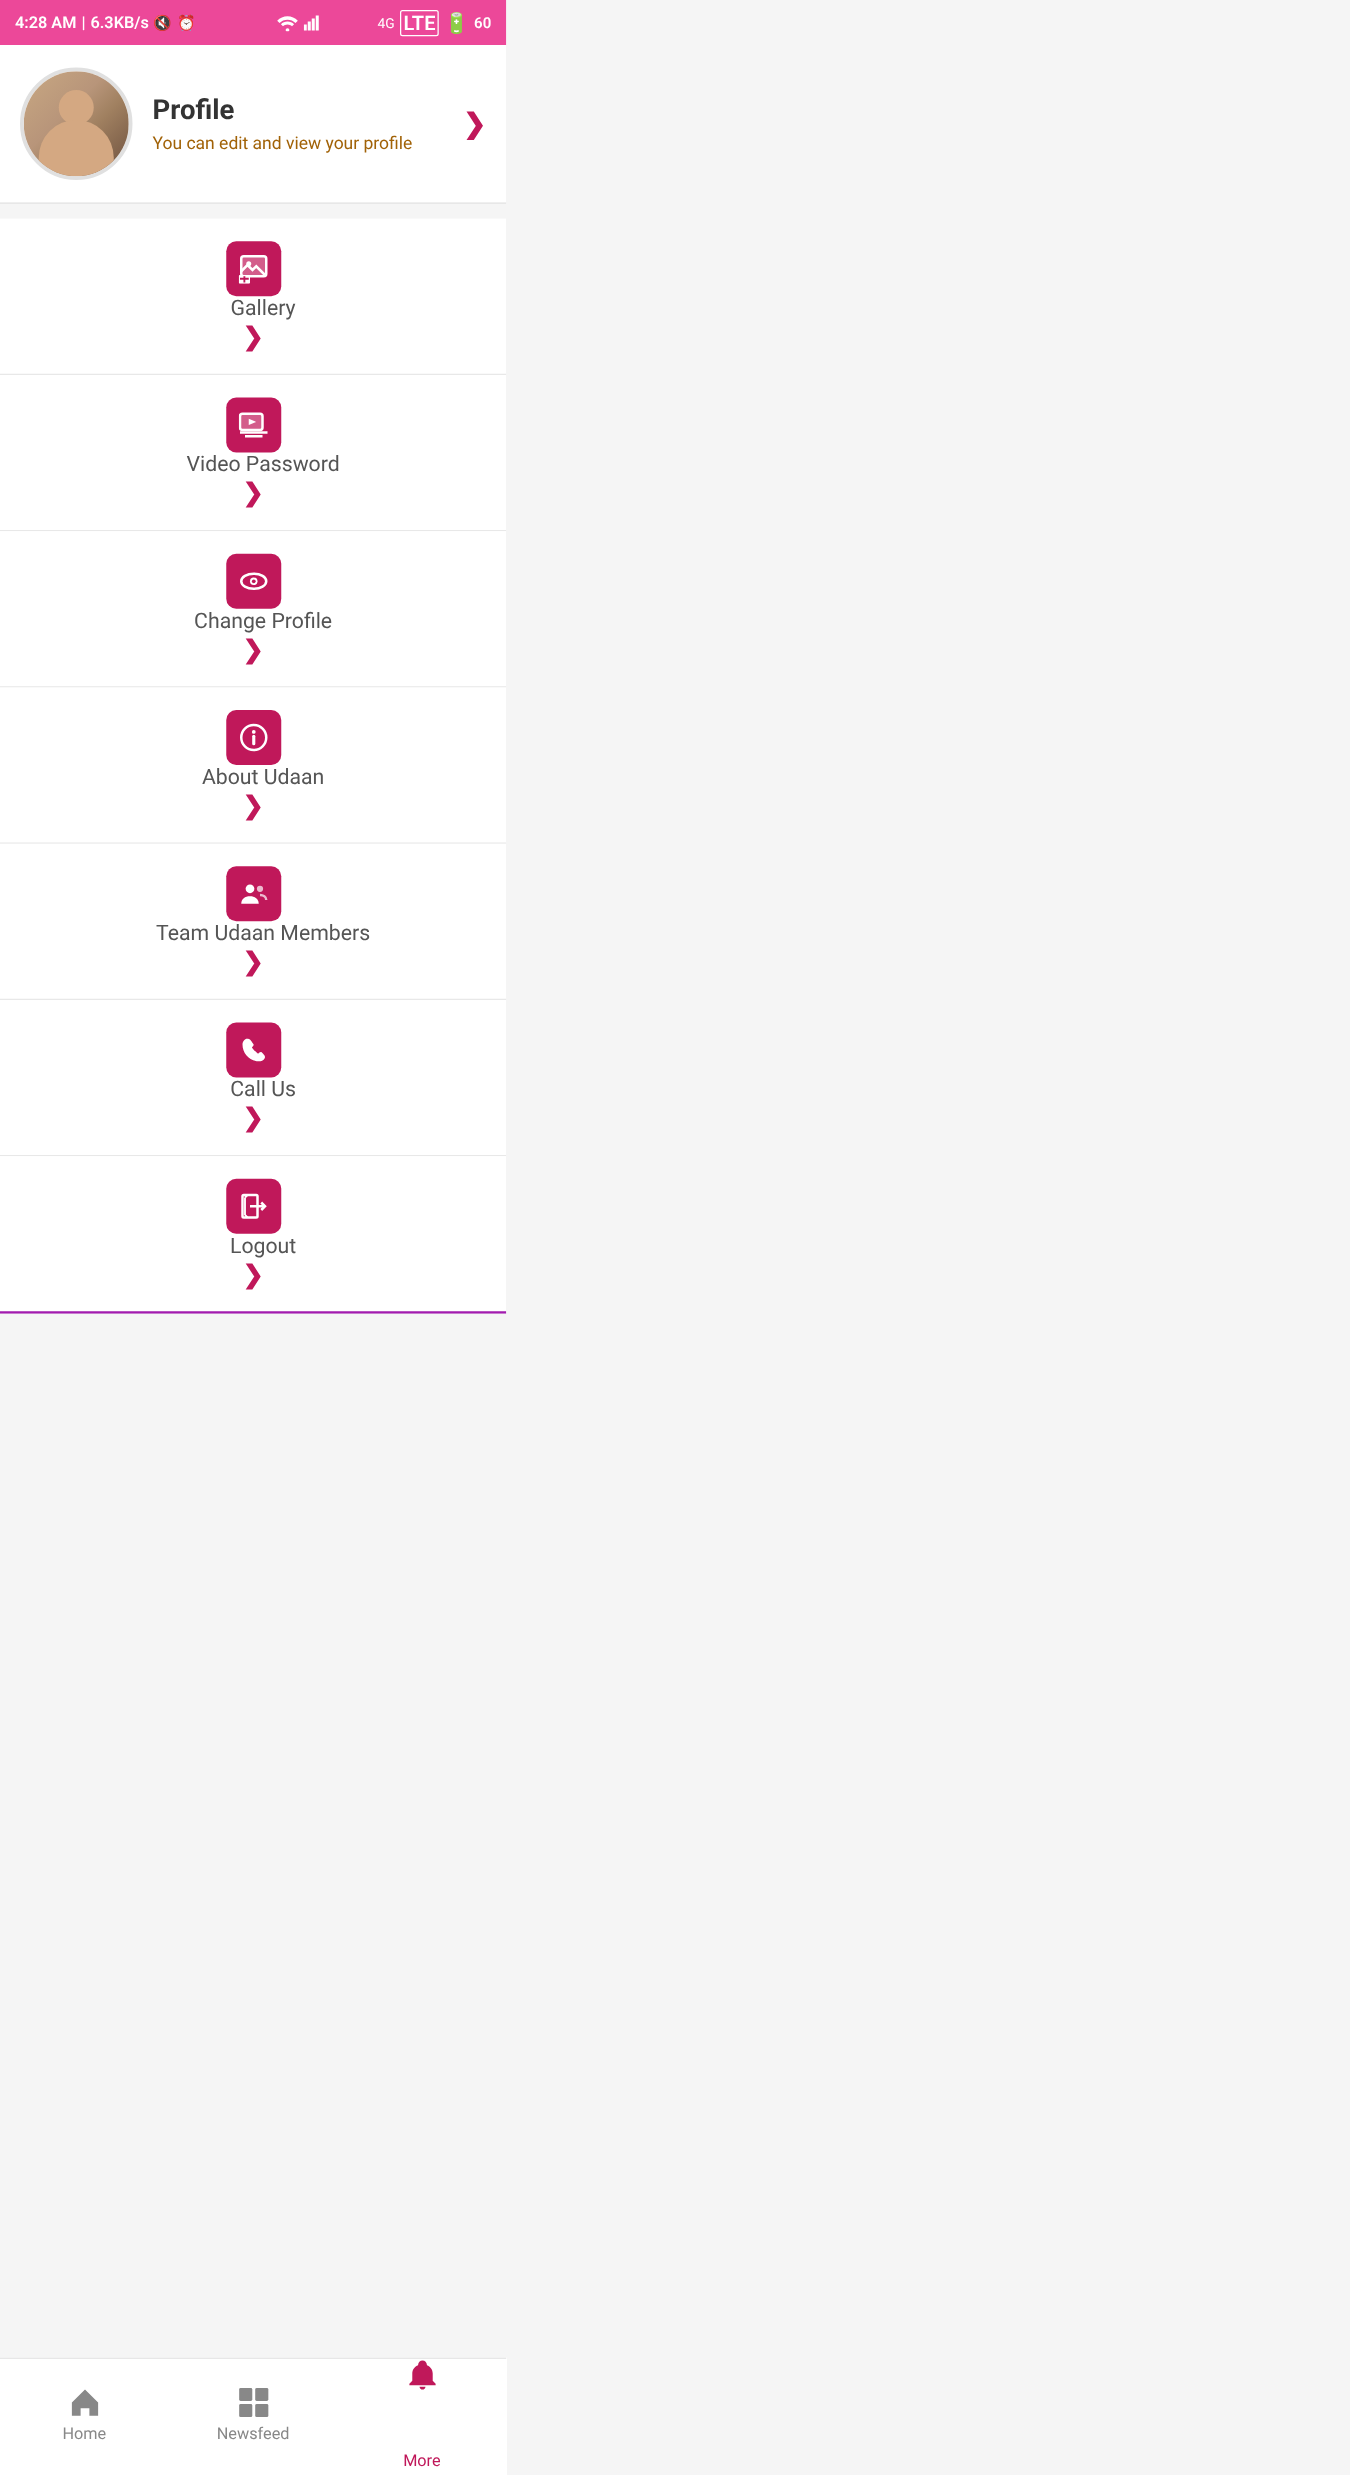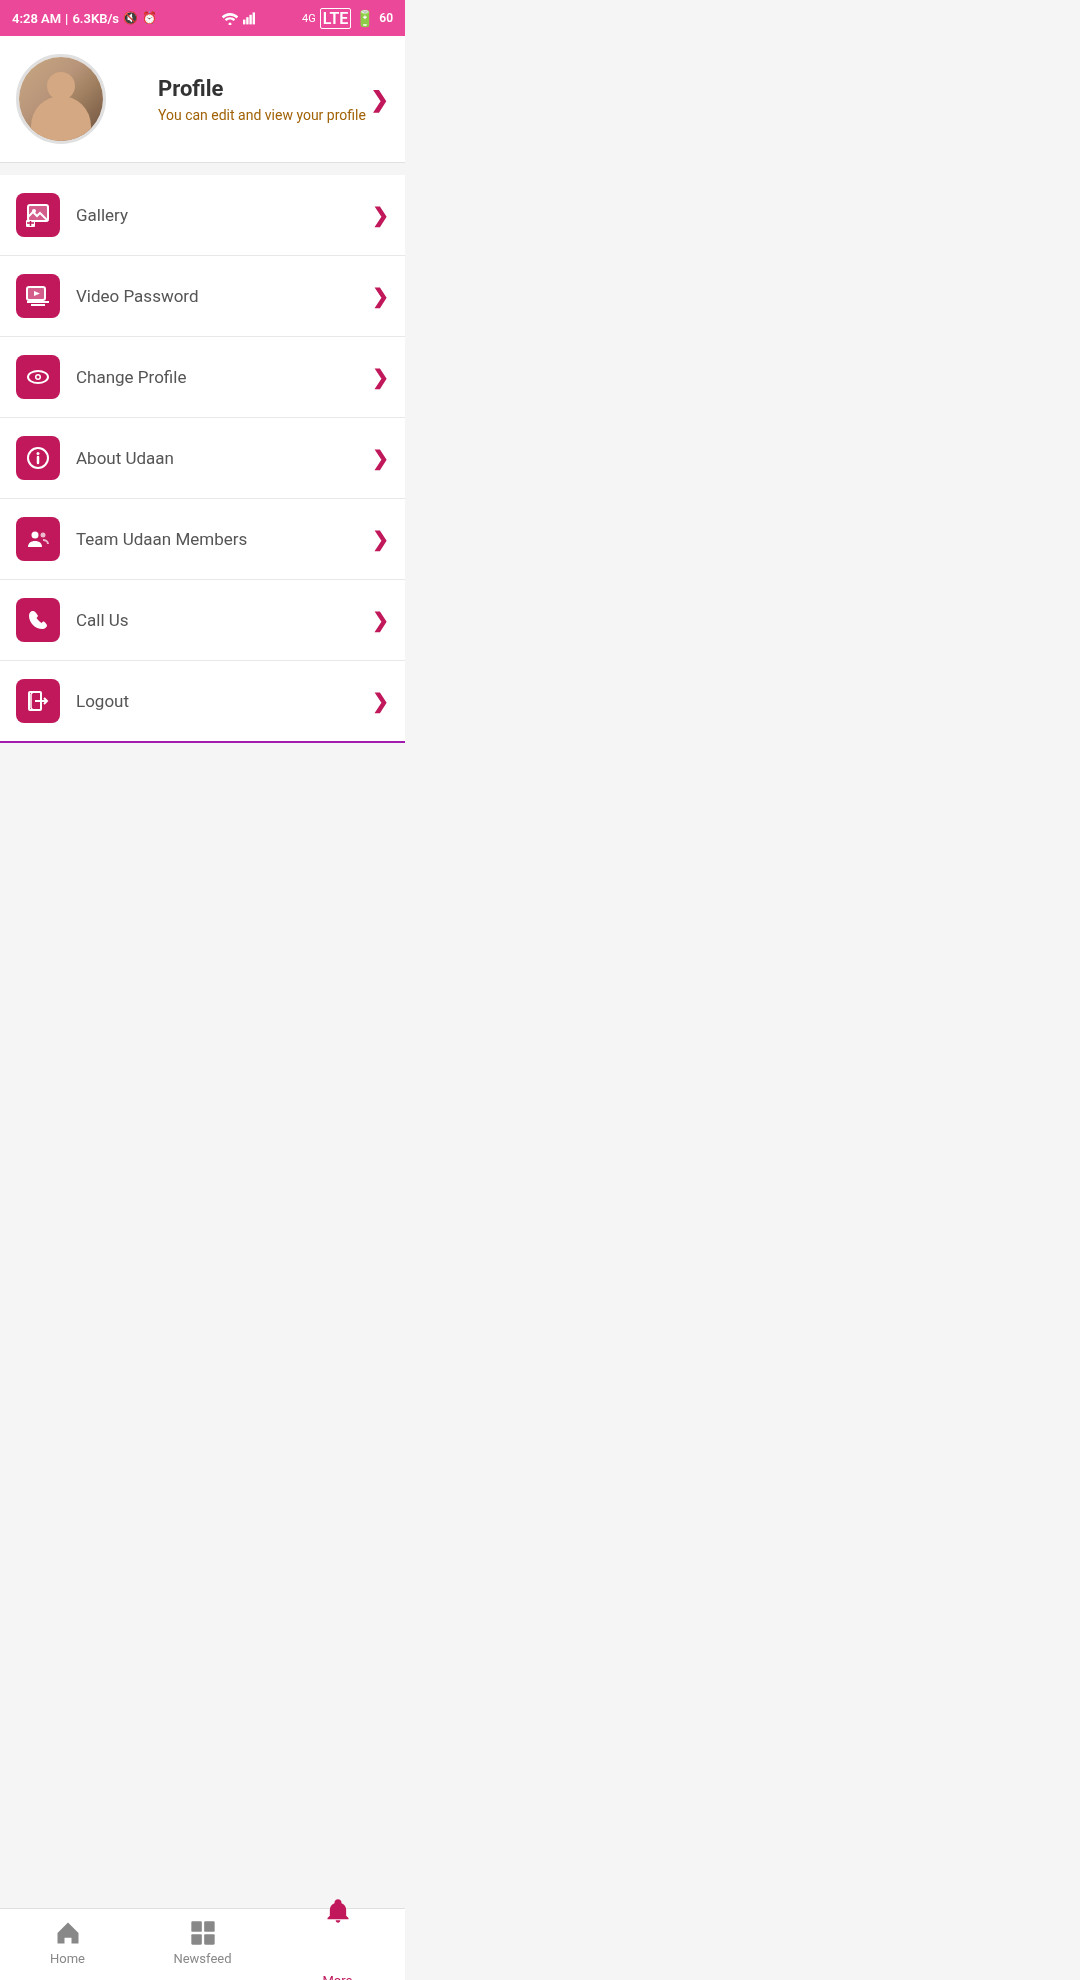--- a/index.html
+++ b/index.html
@@ -73,21 +73,20 @@
       left: 50%;
       transform: translateX(-50%);
       width: 60px;
       height: 45px;
       background: #d4a882;
       border-radius: 30px 30px 0 0;
     }
     .profile-info {
       flex: 1;
       padding-left: 16px;
-      margin-left: 36px;
     }
     .profile-title {
       font-size: 22px;
       font-weight: 700;
       color: #333;
       margin-bottom: 6px;
     }
     .profile-subtitle {
       font-size: 14px;
       color: #a16207;
@@ -103,20 +102,21 @@
       background: white;
       margin-top: 12px;
     }
     .menu-item {
       display: flex;
       align-items: center;
       padding: 18px 16px;
       border-bottom: 1px solid #e8e8e8;
       cursor: pointer;
       background: white;
+      flex-direction: column;
     }
     .menu-item:last-child {
       border-bottom: 2px solid #a21caf;
     }
     .menu-icon-wrap {
       width: 44px;
       height: 44px;
       background: #c0185a;
       border-radius: 8px;
       display: flex;
@@ -156,21 +156,21 @@
       position: fixed;
       bottom: 0;
       left: 0;
       width: 405px;
       background: white;
       border-top: 1px solid #e0e0e0;
       display: flex;
       justify-content: space-around;
       align-items: center;
       padding: 10px 0 14px;
-      height: 72px;
+      height: 94px;
     }
     .nav-item {
       display: flex;
       flex-direction: column;
       align-items: center;
       gap: 4px;
       cursor: pointer;
       flex: 1;
     }
     .nav-label {

